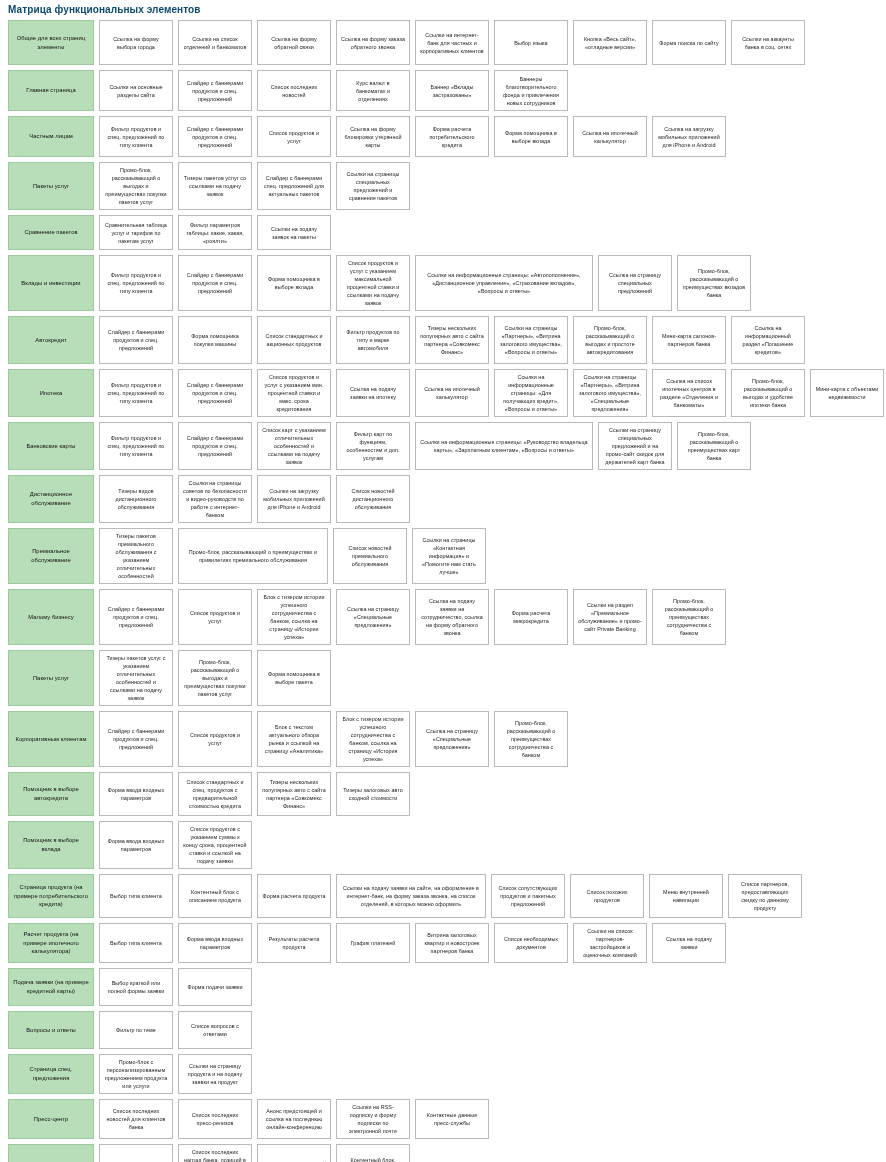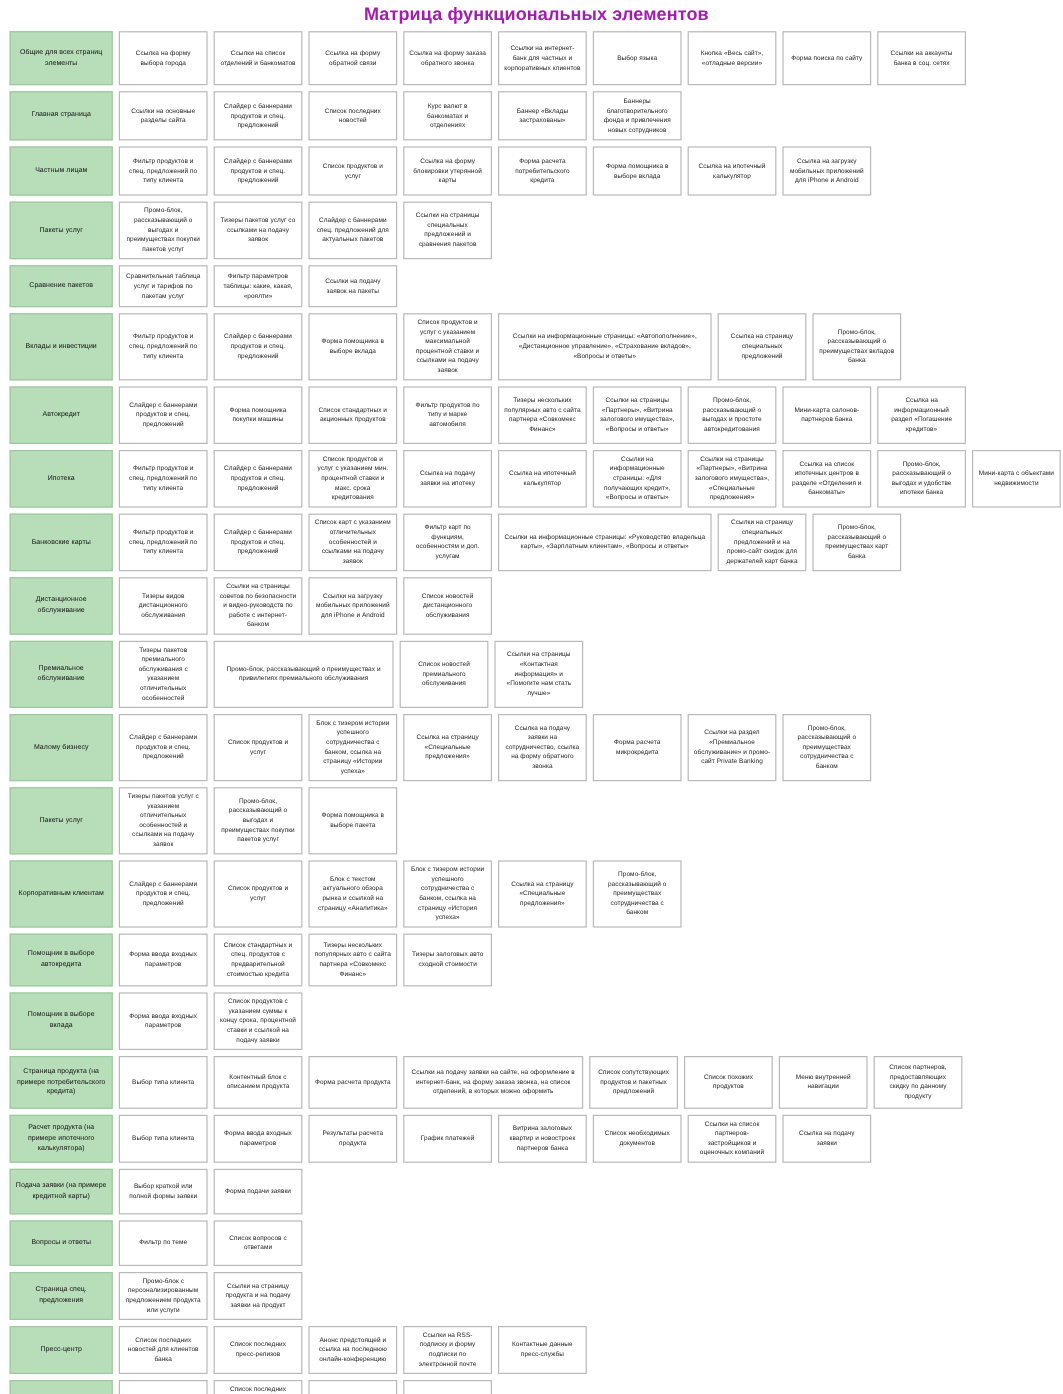--- a/index.html
+++ b/index.html
@@ -9,26 +9,25 @@
   }
   body {
     width: 886px;
     min-height: 1162px;
     font-family: "Liberation Sans", "DejaVu Sans", sans-serif;
     color: #1a1a1a;
   }
   .page { position: relative; width: 886px; padding: 0 0 10px 0; }
 
   .matrix-title {
-    font-size: 15px;
+    font-size: 10px;
     font-weight: bold;
-    color: #a21caf;
+    color: #0c4a6e;
     padding: 4px 0 5px 8px;
     letter-spacing: 0.1px;
-    text-align: center;
   }
 
   .matrix { padding: 0 6px 0 8px; }
 
   .matrix-row {
     display: flex;
     align-items: stretch;
     gap: 5px;
     margin-bottom: 5px;
   }

